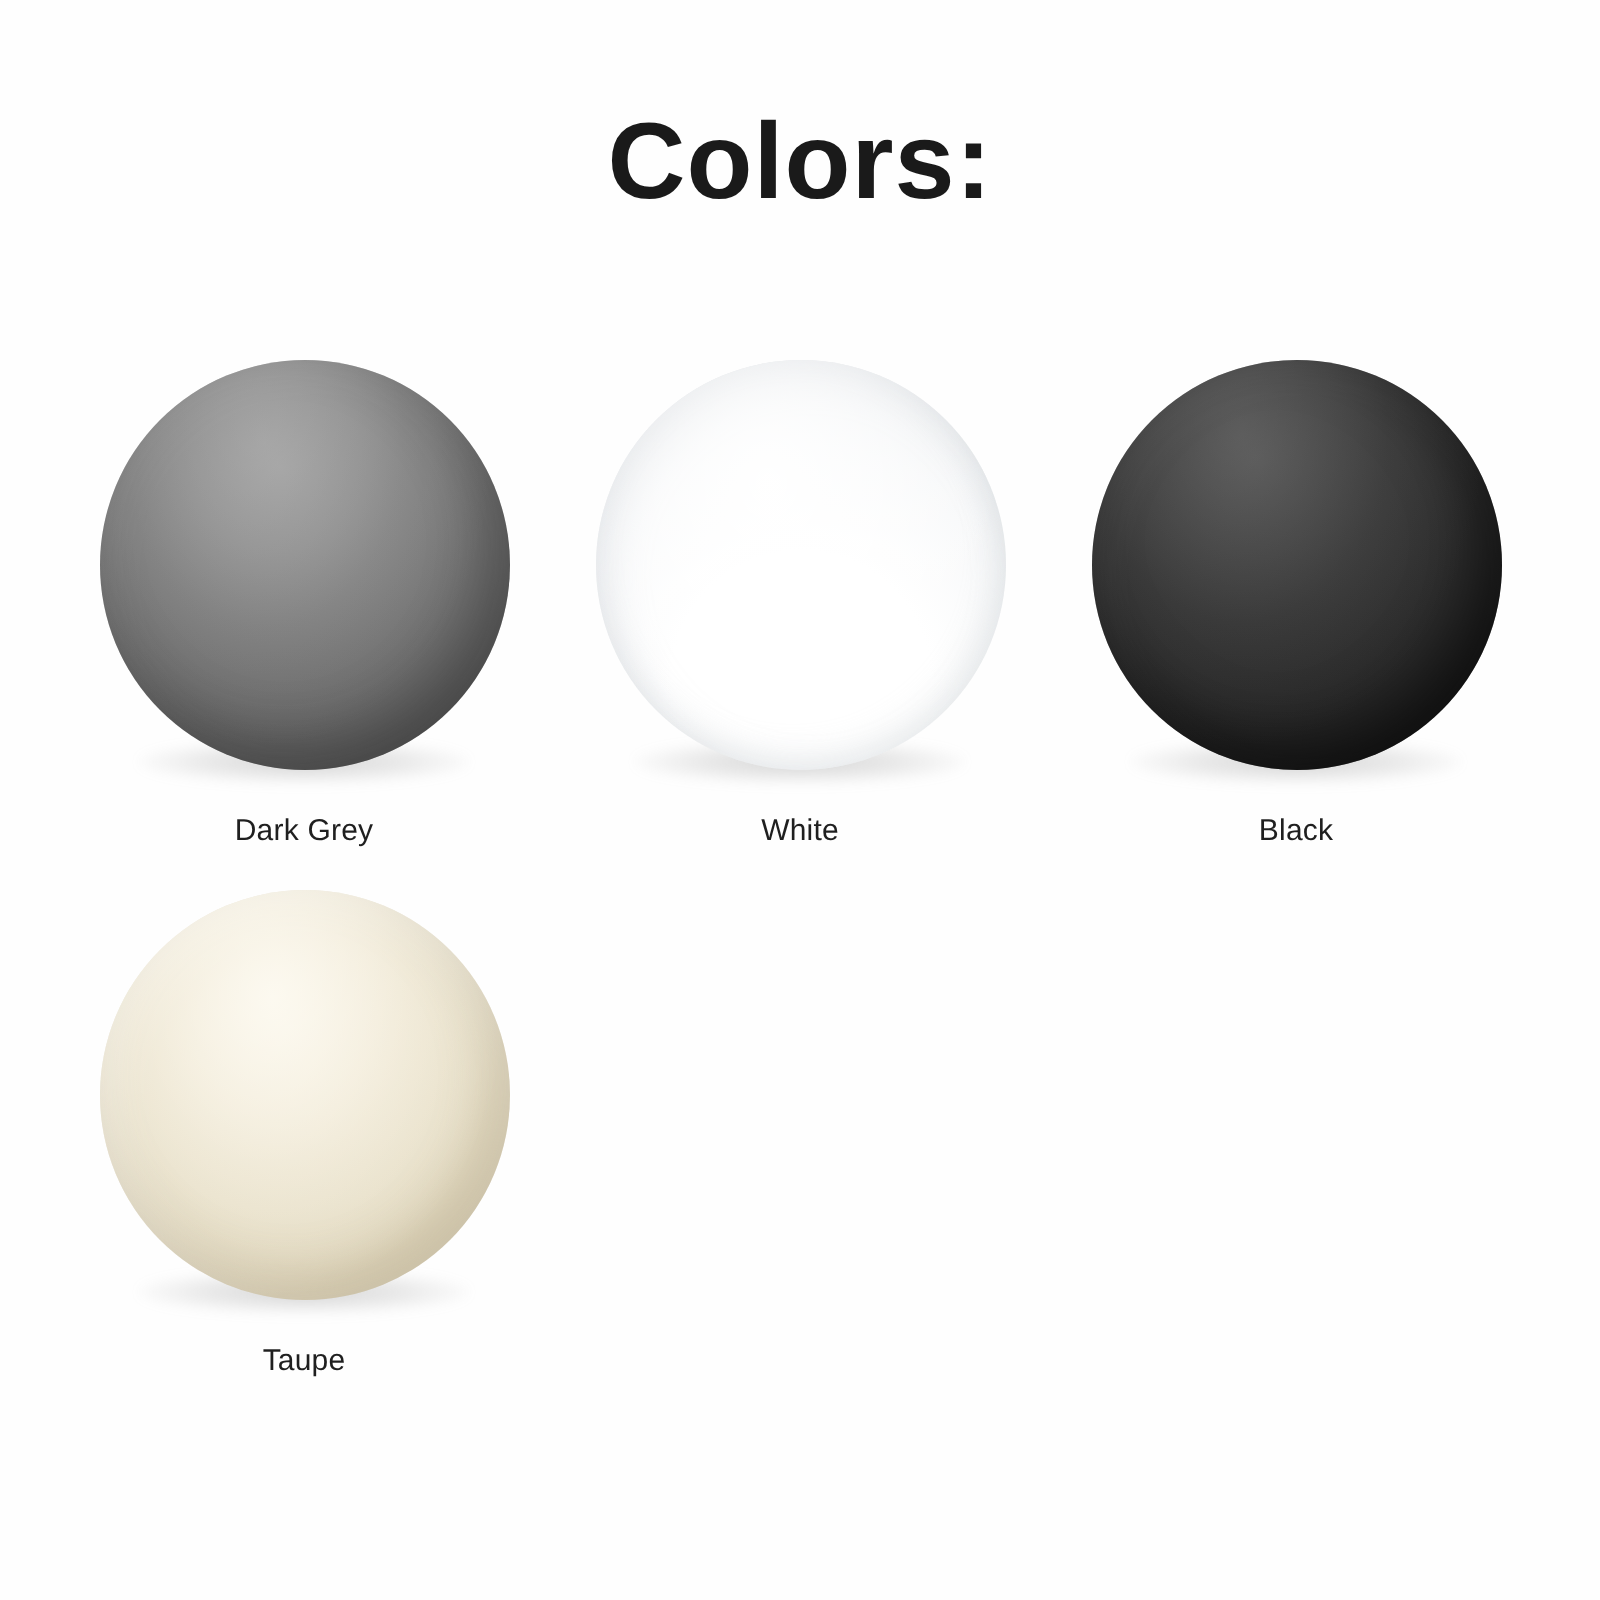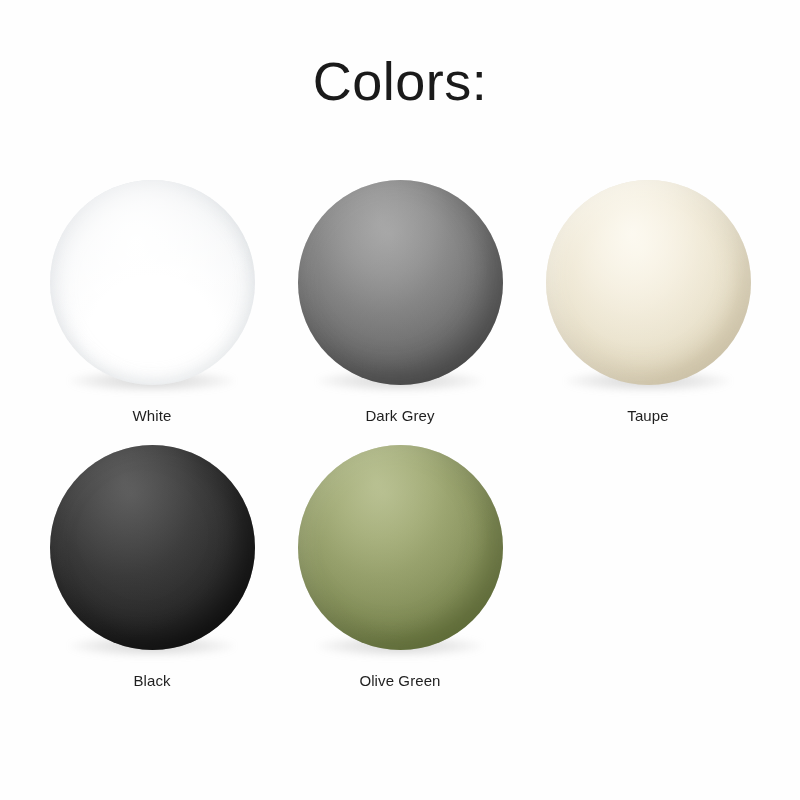--- a/index.html
+++ b/index.html
@@ -22,21 +22,21 @@
   }
 
   
   .title {
     position: absolute;
     top: 52px;
     left: 0;
     width: 800px;
     text-align: center;
     font-size: 54px;
-    font-weight: 400;
+    font-weight: 700;
     letter-spacing: 0.5px;
     color: #1a1a1a;
     line-height: 1.1;
   }
 
   
   .swatch-grid {
     position: absolute;
     top: 180px;
     left: 28px;
@@ -173,52 +173,45 @@
 
 <div class="page">
 
   <div class="title">Colors:</div>
 
   <div class="swatch-grid">
 
     <div class="swatch">
       <div class="sphere-wrap">
         <div class="sphere-shadow"></div>
+        <div class="sphere darkgrey"></div>
+      </div>
+      <div class="swatch-label">Dark Grey</div>
+    </div>
+
+    <div class="swatch">
+      <div class="sphere-wrap">
+        <div class="sphere-shadow"></div>
         <div class="sphere white"></div>
       </div>
       <div class="swatch-label">White</div>
     </div>
 
     <div class="swatch">
       <div class="sphere-wrap">
         <div class="sphere-shadow"></div>
-        <div class="sphere darkgrey"></div>
-      </div>
-      <div class="swatch-label">Dark Grey</div>
+        <div class="sphere black"></div>
+      </div>
+      <div class="swatch-label">Black</div>
     </div>
 
     <div class="swatch">
       <div class="sphere-wrap">
         <div class="sphere-shadow"></div>
         <div class="sphere taupe"></div>
       </div>
       <div class="swatch-label">Taupe</div>
     </div>
 
-    <div class="swatch">
-      <div class="sphere-wrap">
-        <div class="sphere-shadow"></div>
-        <div class="sphere black"></div>
-      </div>
-      <div class="swatch-label">Black</div>
-    </div>
-
-    <div class="swatch">
-      <div class="sphere-wrap">
-        <div class="sphere-shadow"></div>
-        <div class="sphere olive"></div>
-      </div>
-      <div class="swatch-label">Olive Green</div>
-    </div>
 
 
   </div>
 </div>
 
 </body></html>

